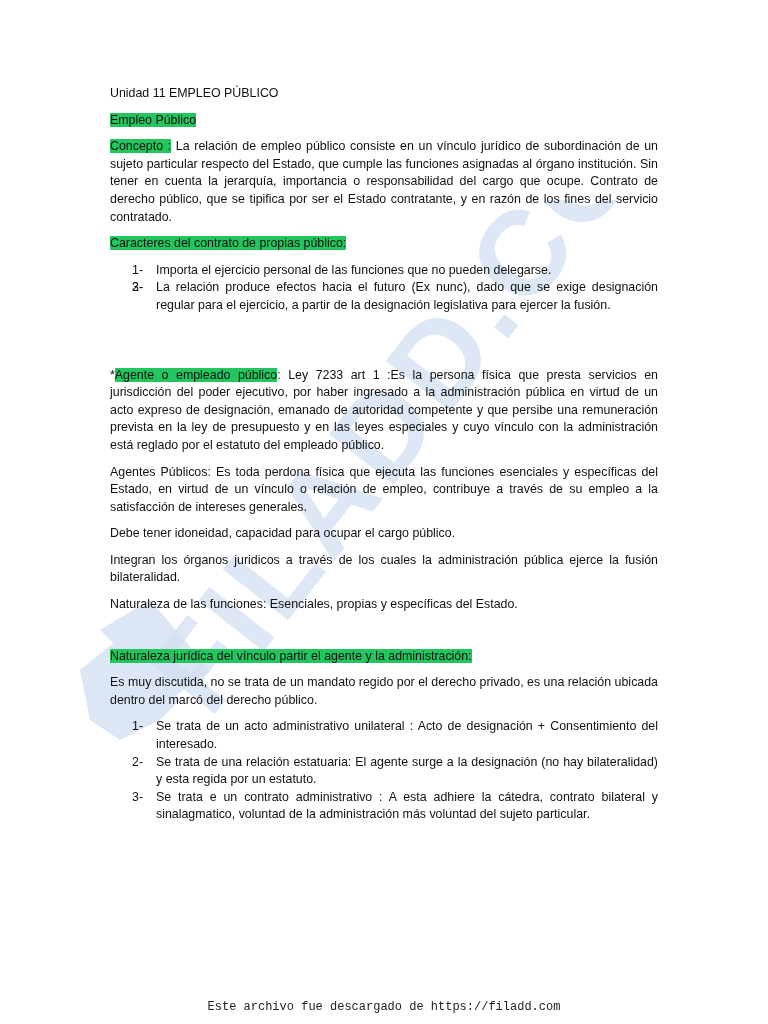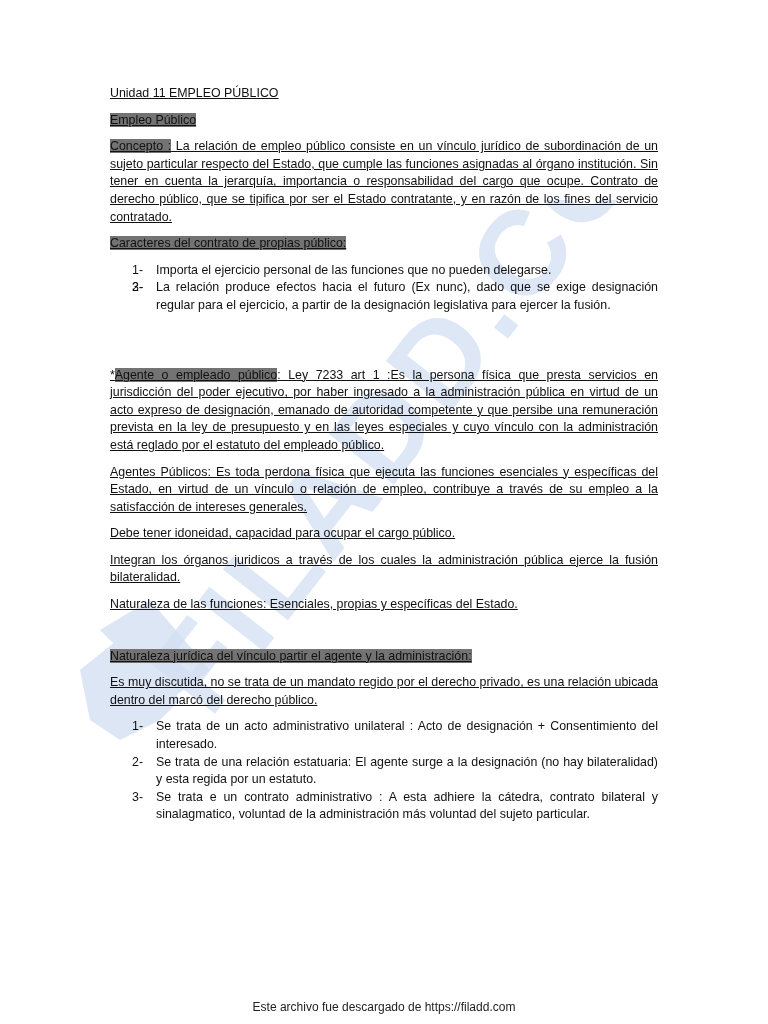--- a/index.html
+++ b/index.html
@@ -23,43 +23,43 @@
       z-index: 0;
     }
     .content {
       position: absolute;
       left: 110px; top: 85px;
       width: 548px;
       z-index: 1;
       font-size: 12.4px;
       line-height: 17.6px;
     }
-    p { margin: 0; text-align: justify; text-decoration: underline; }
-    .hl { background: #737373; }
+    p { margin: 0; text-align: justify; }
+    .hl { background: #22c55e; }
     .gap-s { height: 9px; }
     .gap-l { height: 34px; }
     ol.num {
       list-style: none;
       margin: 0; padding: 0 0 0 22px;
     }
     ol.num li {
       position: relative;
       padding-left: 24px;
       text-align: justify;
     }
     ol.num li .n {
       position: absolute;
       left: 0; top: 0;
     }
     .footer {
       position: absolute;
       left: 0; right: 0;
       top: 1000px;
       text-align: center;
-      font-family: Liberation Sans, sans-serif;
+      font-family: Liberation Mono, monospace;
       font-size: 12px;
       color: #222;
       z-index: 1;
     }
   </style>
 </head>
 <body>
 
 <div class="page">
 

